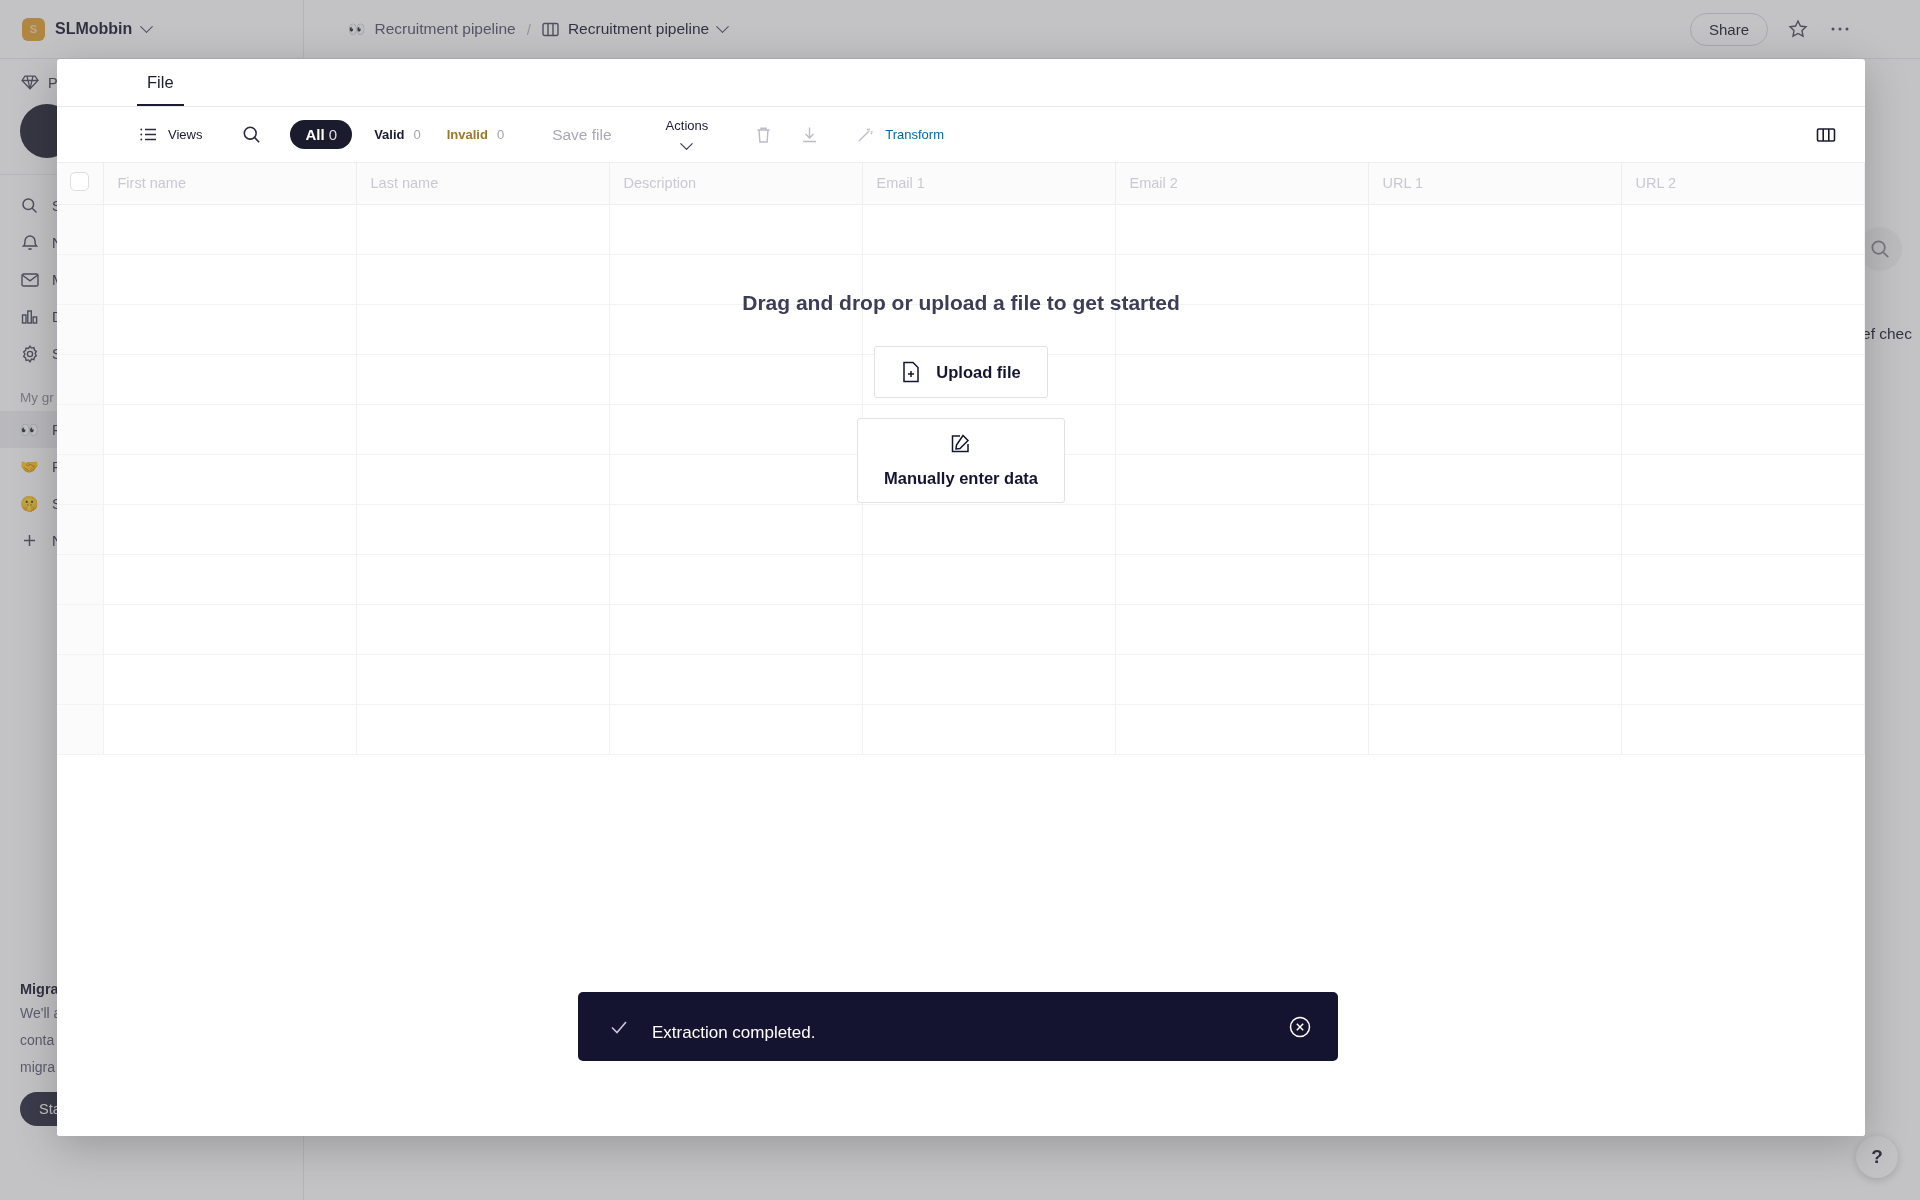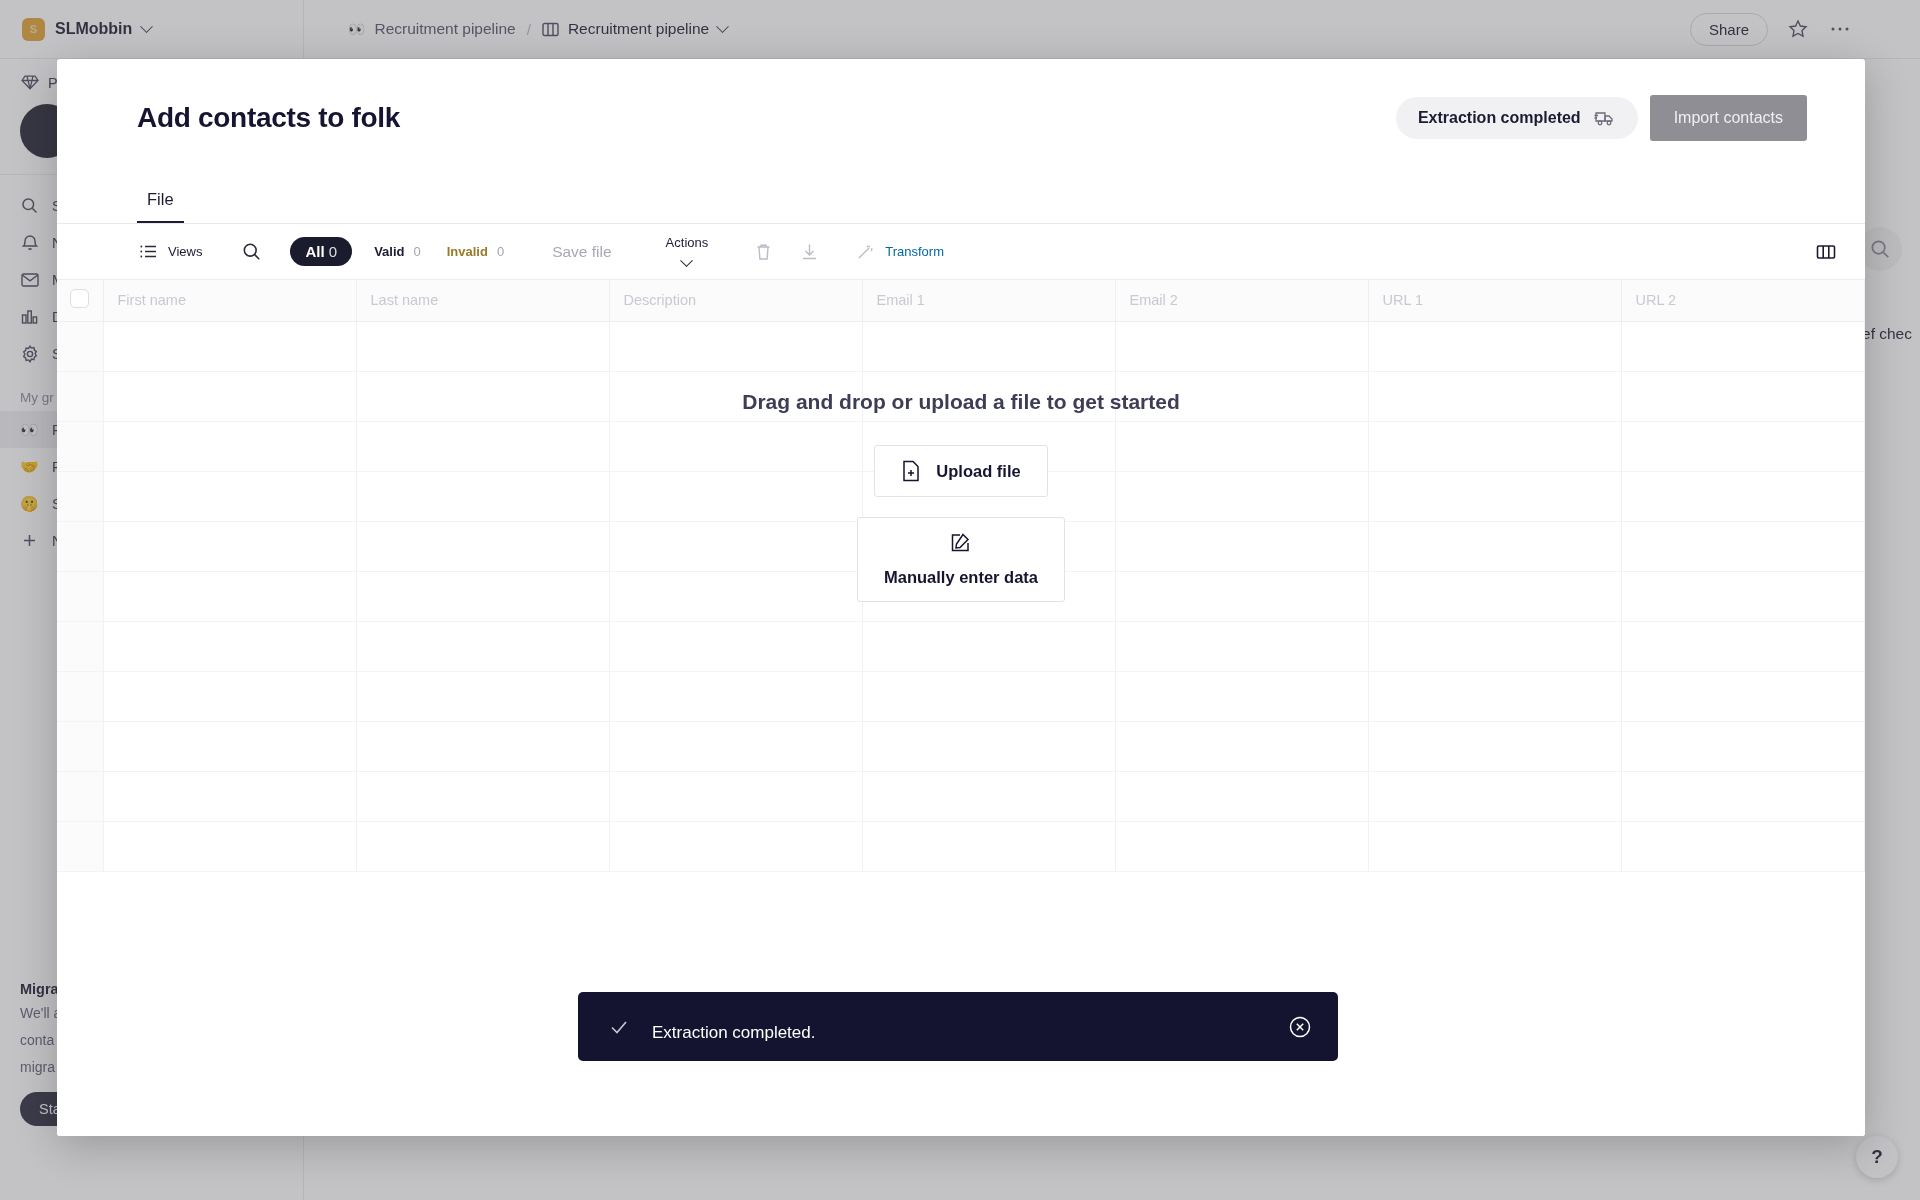--- a/index.html
+++ b/index.html
@@ -158,21 +158,21 @@
   table.grid td {
     height:50px; border-right:1px solid #f1f1f4; border-bottom:1px solid #f3f3f6;
   }
   table.grid td.cb-col { border-right:1px solid #f1f1f4; background:#fbfbfc; }
   .hdr-cb {
     width:19px; height:19px; border:1.6px solid #dededf; border-radius:5px;
     background:#fff; display:inline-block;
   }
 
   .empty-overlay {
-    position:absolute; left:0; right:0; top:110px;
+    position:absolute; left:0; right:0; top:128px;
     display:flex; flex-direction:column; align-items:center; pointer-events:none;
   }
   .empty-title { font-size:21px; font-weight:700; color:#3d3d56; }
   .empty-btn {
     margin-top:31px; background:#ffffff; border:1px solid #e2e2e7;
     border-radius:3px; padding:14px 26px; display:flex; align-items:center; gap:15px;
     font-size:16.5px; font-weight:600; color:#151531; pointer-events:auto;
   }
   .empty-btn.second { margin-top:20px;flex-direction:column; }
 
@@ -341,38 +341,20 @@
       </div>
       <div class="bg-ref">ef chec</div>
       <div class="help-fab">?</div>
     </div>
   </div>
 
   <div class="scrim"></div>
 
   <div class="modal">
 
-    <div class="modal-head">
-      <div class="modal-title">Add contacts to folk</div>
-      <div class="head-right">
-        <div class="ext-badge">
-          <span>Extraction completed</span>
-          <span>
-            <svg width="22" height="18" viewBox="0 0 22 18" fill="none" stroke="#6b6b7c" stroke-width="1.3">
-              <path d="M2 4h9v8H2z"></path>
-                <path d="M11 7h4l3 3v2h-7z"></path>
-              <circle cx="6" cy="14" r="1.8"></circle>
-                <circle cx="15" cy="14" r="1.8"></circle>
-              <path d="M0.5 6.5H4M0.5 9H3"></path>
-            </svg>
-          </span>
-        </div>
-        <button class="import-btn">Import contacts</button>
-      </div>
-    </div>
 
     <div class="tabs-row">
       <div class="tab">File</div>
     </div>
 
     <div class="toolbar">
       <div class="tb-item tb-views">
         <span class="tb-ic">
           <svg width="17" height="13" viewBox="0 0 17 13" fill="none" stroke="#2a2a3e" stroke-width="1.5">
             <path d="M5 1.5h11M5 6.5h11M5 11.5h11"></path>

